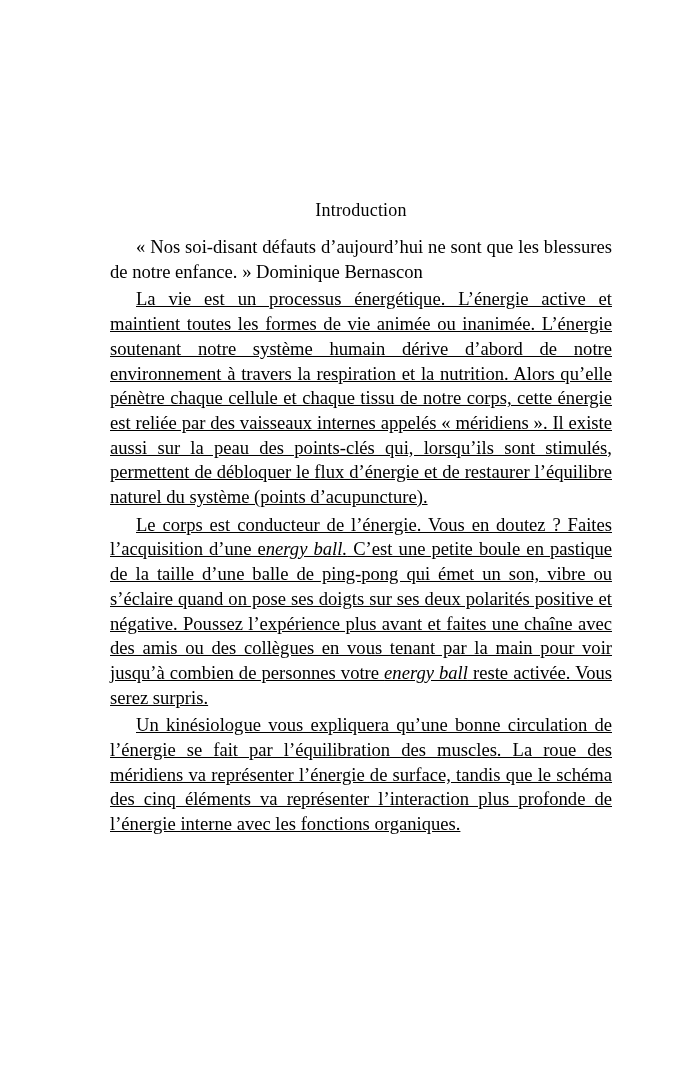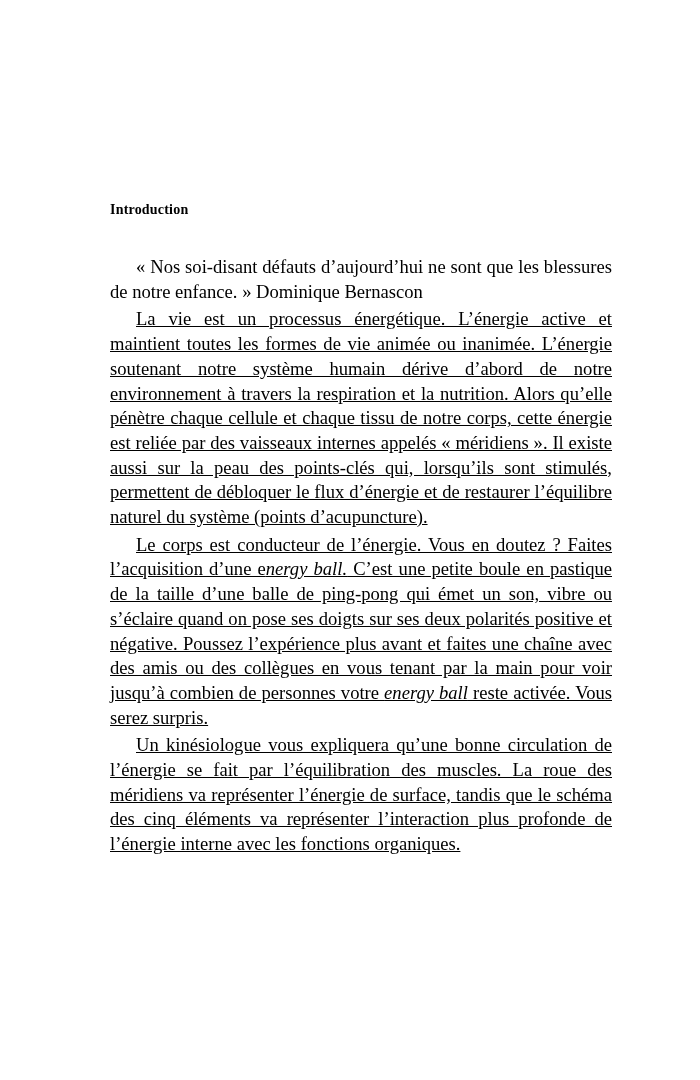--- a/index.html
+++ b/index.html
@@ -27,43 +27,43 @@
   }
 
   .text-block {
     position: absolute;
     left: 110px;
     top: 197px;
     width: 502px;
   }
 
   .chapter-title {
-    font-size: 14px;
-    font-weight: bold;
-    text-align: left;
+    font-size: 18px;
+    font-weight: normal;
+    text-align: center;
     letter-spacing: 0.2px;
     margin: 0 0 0 0;
     line-height: 26px;
     font-family: "Liberation Serif", "DejaVu Serif", serif;
   }
 
   .para {
     font-size: 18.6px;
     line-height: 24.7px;
     text-align: justify;
     text-justify: inter-word;
     margin: 0;
     text-indent: 26px;
     hyphens: none;
     -webkit-hyphens: none;
     word-spacing: 0px;
   }
 
   .para.first-after-title {
-    margin-top: 32px;
+    margin-top: 12px;
   }
 
   .para + .para {
     margin-top: 3px;
     text-decoration: underline;
   }
 
   .it {
     font-style: italic;
   }

